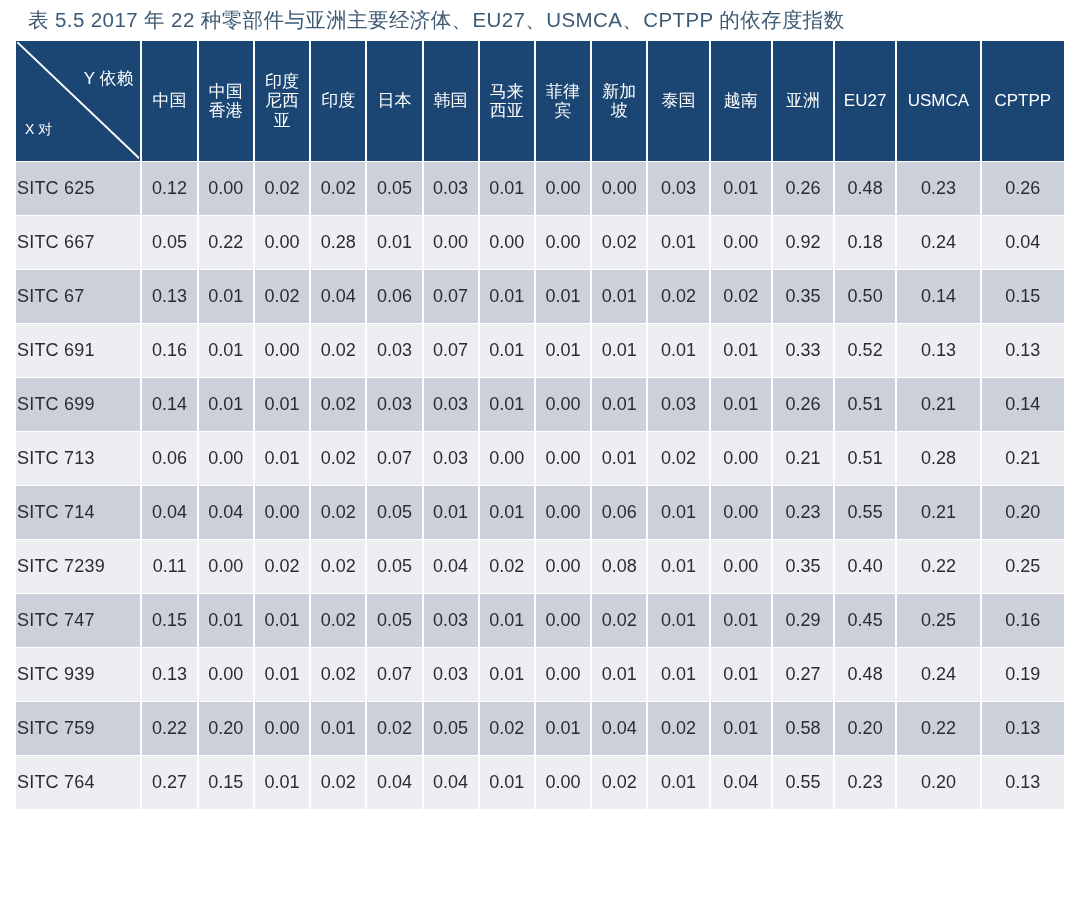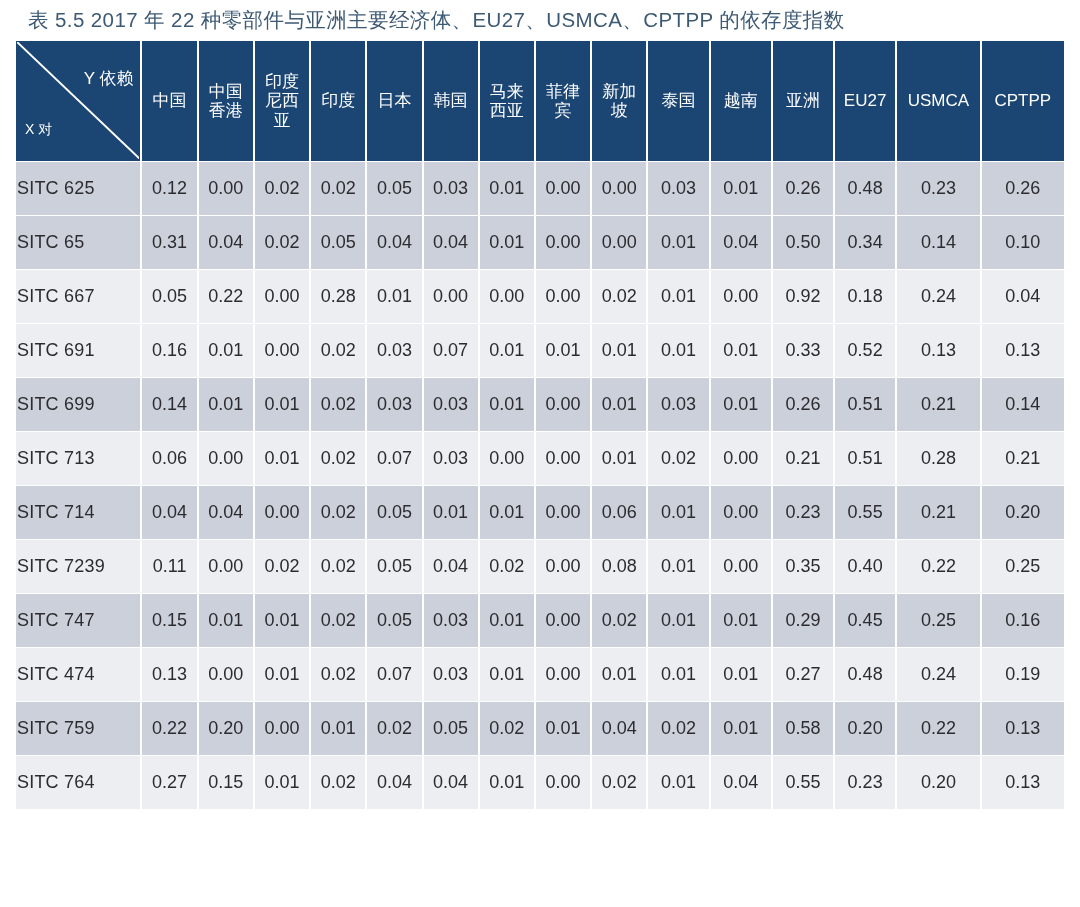--- a/index.html
+++ b/index.html
@@ -184,55 +184,55 @@
             <td>0.01</td>
             <td>0.00</td>
             <td>0.00</td>
             <td>0.03</td>
             <td>0.01</td>
             <td>0.26</td>
             <td>0.48</td>
             <td>0.23</td>
             <td>0.26</td>
           </tr>
-          <tr class="band-dark">
-            <td class="rowlabel">SITC 65</td>
-            <td>0.31</td>
-            <td>0.04</td>
-            <td>0.02</td>
-            <td>0.05</td>
-            <td>0.04</td>
-            <td>0.04</td>
-            <td>0.01</td>
-            <td>0.00</td>
-            <td>0.00</td>
-            <td>0.01</td>
-            <td>0.04</td>
-            <td>0.50</td>
-            <td>0.34</td>
-            <td>0.14</td>
-            <td>0.10</td>
-          </tr>
           <tr class="band-light">
             <td class="rowlabel">SITC 667</td>
             <td>0.05</td>
             <td>0.22</td>
             <td>0.00</td>
             <td>0.28</td>
             <td>0.01</td>
             <td>0.00</td>
             <td>0.00</td>
             <td>0.00</td>
             <td>0.02</td>
             <td>0.01</td>
             <td>0.00</td>
             <td>0.92</td>
             <td>0.18</td>
             <td>0.24</td>
             <td>0.04</td>
+          </tr>
+          <tr class="band-dark">
+            <td class="rowlabel">SITC 67</td>
+            <td>0.13</td>
+            <td>0.01</td>
+            <td>0.02</td>
+            <td>0.04</td>
+            <td>0.06</td>
+            <td>0.07</td>
+            <td>0.01</td>
+            <td>0.01</td>
+            <td>0.01</td>
+            <td>0.02</td>
+            <td>0.02</td>
+            <td>0.35</td>
+            <td>0.50</td>
+            <td>0.14</td>
+            <td>0.15</td>
           </tr>
           <tr class="band-light">
             <td class="rowlabel">SITC 691</td>
             <td>0.16</td>
             <td>0.01</td>
             <td>0.00</td>
             <td>0.02</td>
             <td>0.03</td>
             <td>0.07</td>
             <td>0.01</td>
@@ -329,21 +329,21 @@
             <td>0.00</td>
             <td>0.02</td>
             <td>0.01</td>
             <td>0.01</td>
             <td>0.29</td>
             <td>0.45</td>
             <td>0.25</td>
             <td>0.16</td>
           </tr>
           <tr class="band-light">
-            <td class="rowlabel">SITC 474</td>
+            <td class="rowlabel">SITC 939</td>
             <td>0.13</td>
             <td>0.00</td>
             <td>0.01</td>
             <td>0.02</td>
             <td>0.07</td>
             <td>0.03</td>
             <td>0.01</td>
             <td>0.00</td>
             <td>0.01</td>
             <td>0.01</td>

